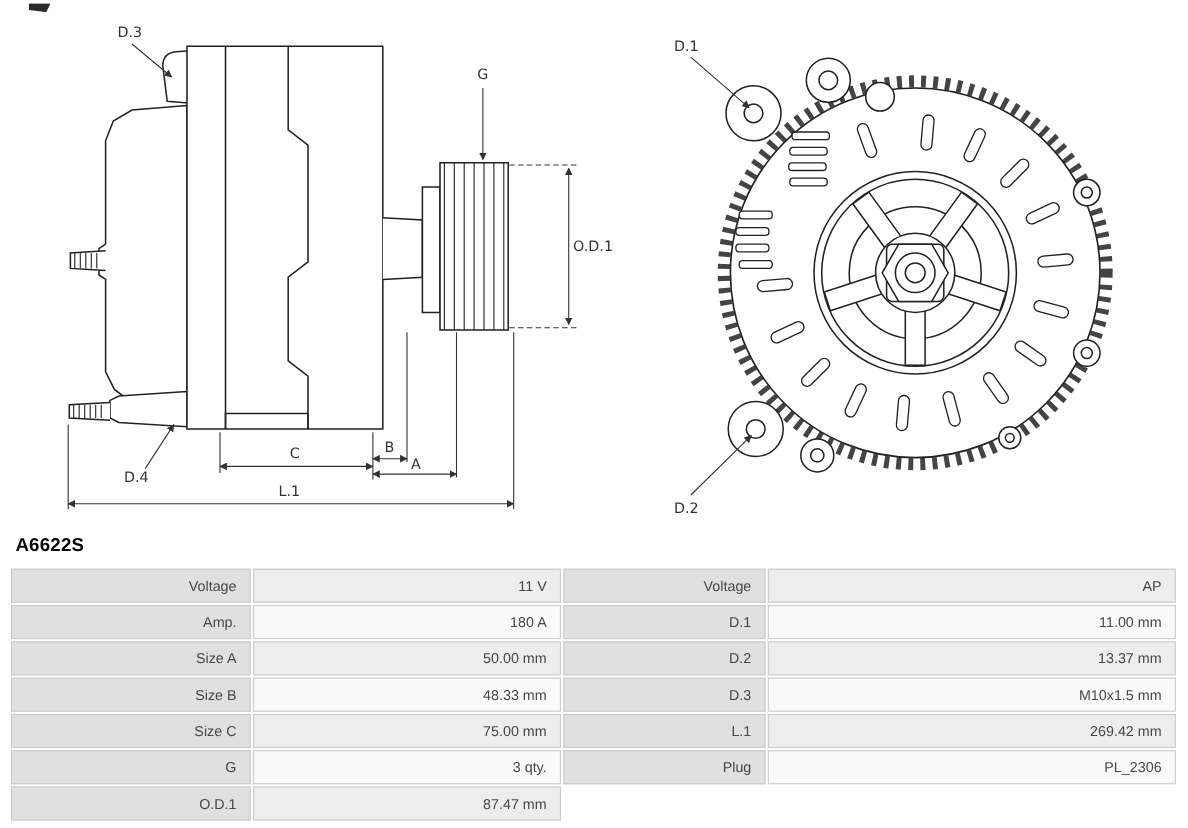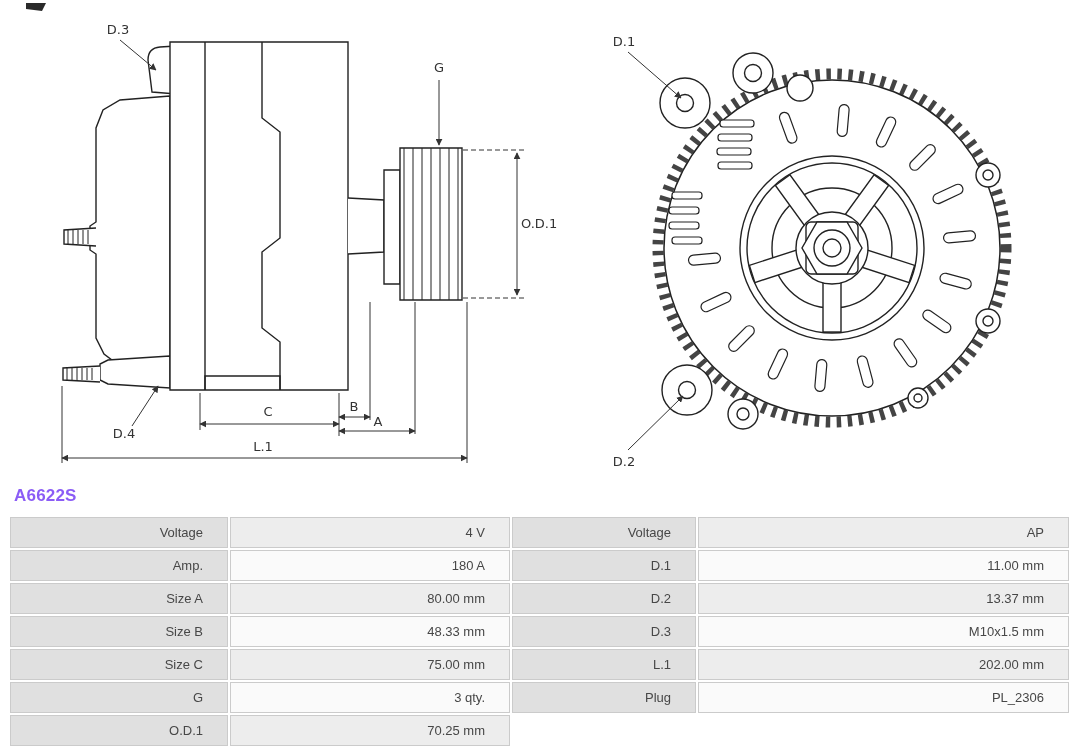--- a/index.html
+++ b/index.html
@@ -7,32 +7,32 @@
     width:1080px;height:753px;position:relative;overflow:hidden;
     background:#ffffff;
     font-family:"Liberation Sans", sans-serif;
   }
   .artifact{position:absolute;left:26px;top:3px;width:20px;height:8px;background:#2a2a2a;
     clip-path:polygon(0 0,100% 0,80% 100%,0 75%);}
   .drawing-svg{position:absolute;top:0;}
   svg text{font-family:"DejaVu Sans", sans-serif;font-size:13px;fill:#333;}
   .part-number{
     position:absolute;left:14px;top:486px;
-    color:#8b5cf6;font-size:17px;font-weight:bold;letter-spacing:.2px;
+    color:#000000;font-size:17px;font-weight:bold;letter-spacing:.2px;
   }
   .spec-table{
     position:absolute;left:10px;top:517px;width:1059px;
     display:grid;grid-template-columns:218px 280px 184px 371px;
     grid-auto-rows:31px;gap:2px;
     font-size:13px;color:#474747;
   }
   .spec-row{display:contents;}
   .cell{
     box-sizing:border-box;height:31px;line-height:29px;
-    padding:0 24px 0 6px;text-align:right;
+    padding:0 12px 0 6px;text-align:right;
     border:1px solid #cbcbcb;background:#fafafa;
     white-space:nowrap;overflow:hidden;
   }
   .cell.label{background:#e0e0e0;}
   .spec-row:nth-child(odd) .cell.value{background:#ededed;}
   .spec-row:nth-child(even) .cell.value{background:#fafafa;}
   .cell.blank{background:transparent;border:none;}
 </style>
 </head>
 <body>
@@ -180,53 +180,53 @@
     <text x="64" y="46" text-anchor="middle">D.1</text>
     <text x="64" y="466" text-anchor="middle">D.2</text>
   </g>
 </svg>
 
 <div class="part-number">A6622S</div>
 
 <div class="spec-table">
   <div class="spec-row">
     <div class="cell label">Voltage</div>
-    <div class="cell value">4 V</div>
+    <div class="cell value">11 V</div>
     <div class="cell label">Voltage</div>
     <div class="cell value">AP</div>
   </div>
   <div class="spec-row">
     <div class="cell label">Amp.</div>
     <div class="cell value">180 A</div>
     <div class="cell label">D.1</div>
     <div class="cell value">11.00 mm</div>
   </div>
   <div class="spec-row">
     <div class="cell label">Size A</div>
-    <div class="cell value">80.00 mm</div>
+    <div class="cell value">50.00 mm</div>
     <div class="cell label">D.2</div>
     <div class="cell value">13.37 mm</div>
   </div>
   <div class="spec-row">
     <div class="cell label">Size B</div>
     <div class="cell value">48.33 mm</div>
     <div class="cell label">D.3</div>
     <div class="cell value">M10x1.5 mm</div>
   </div>
   <div class="spec-row">
     <div class="cell label">Size C</div>
     <div class="cell value">75.00 mm</div>
     <div class="cell label">L.1</div>
-    <div class="cell value">202.00 mm</div>
+    <div class="cell value">269.42 mm</div>
   </div>
   <div class="spec-row">
     <div class="cell label">G</div>
     <div class="cell value">3 qty.</div>
     <div class="cell label">Plug</div>
     <div class="cell value">PL_2306</div>
   </div>
   <div class="spec-row">
     <div class="cell label">O.D.1</div>
-    <div class="cell value">70.25 mm</div>
+    <div class="cell value">87.47 mm</div>
     <div class="cell blank"></div>
     <div class="cell blank"></div>
   </div>
 </div>
 
 </body></html>

